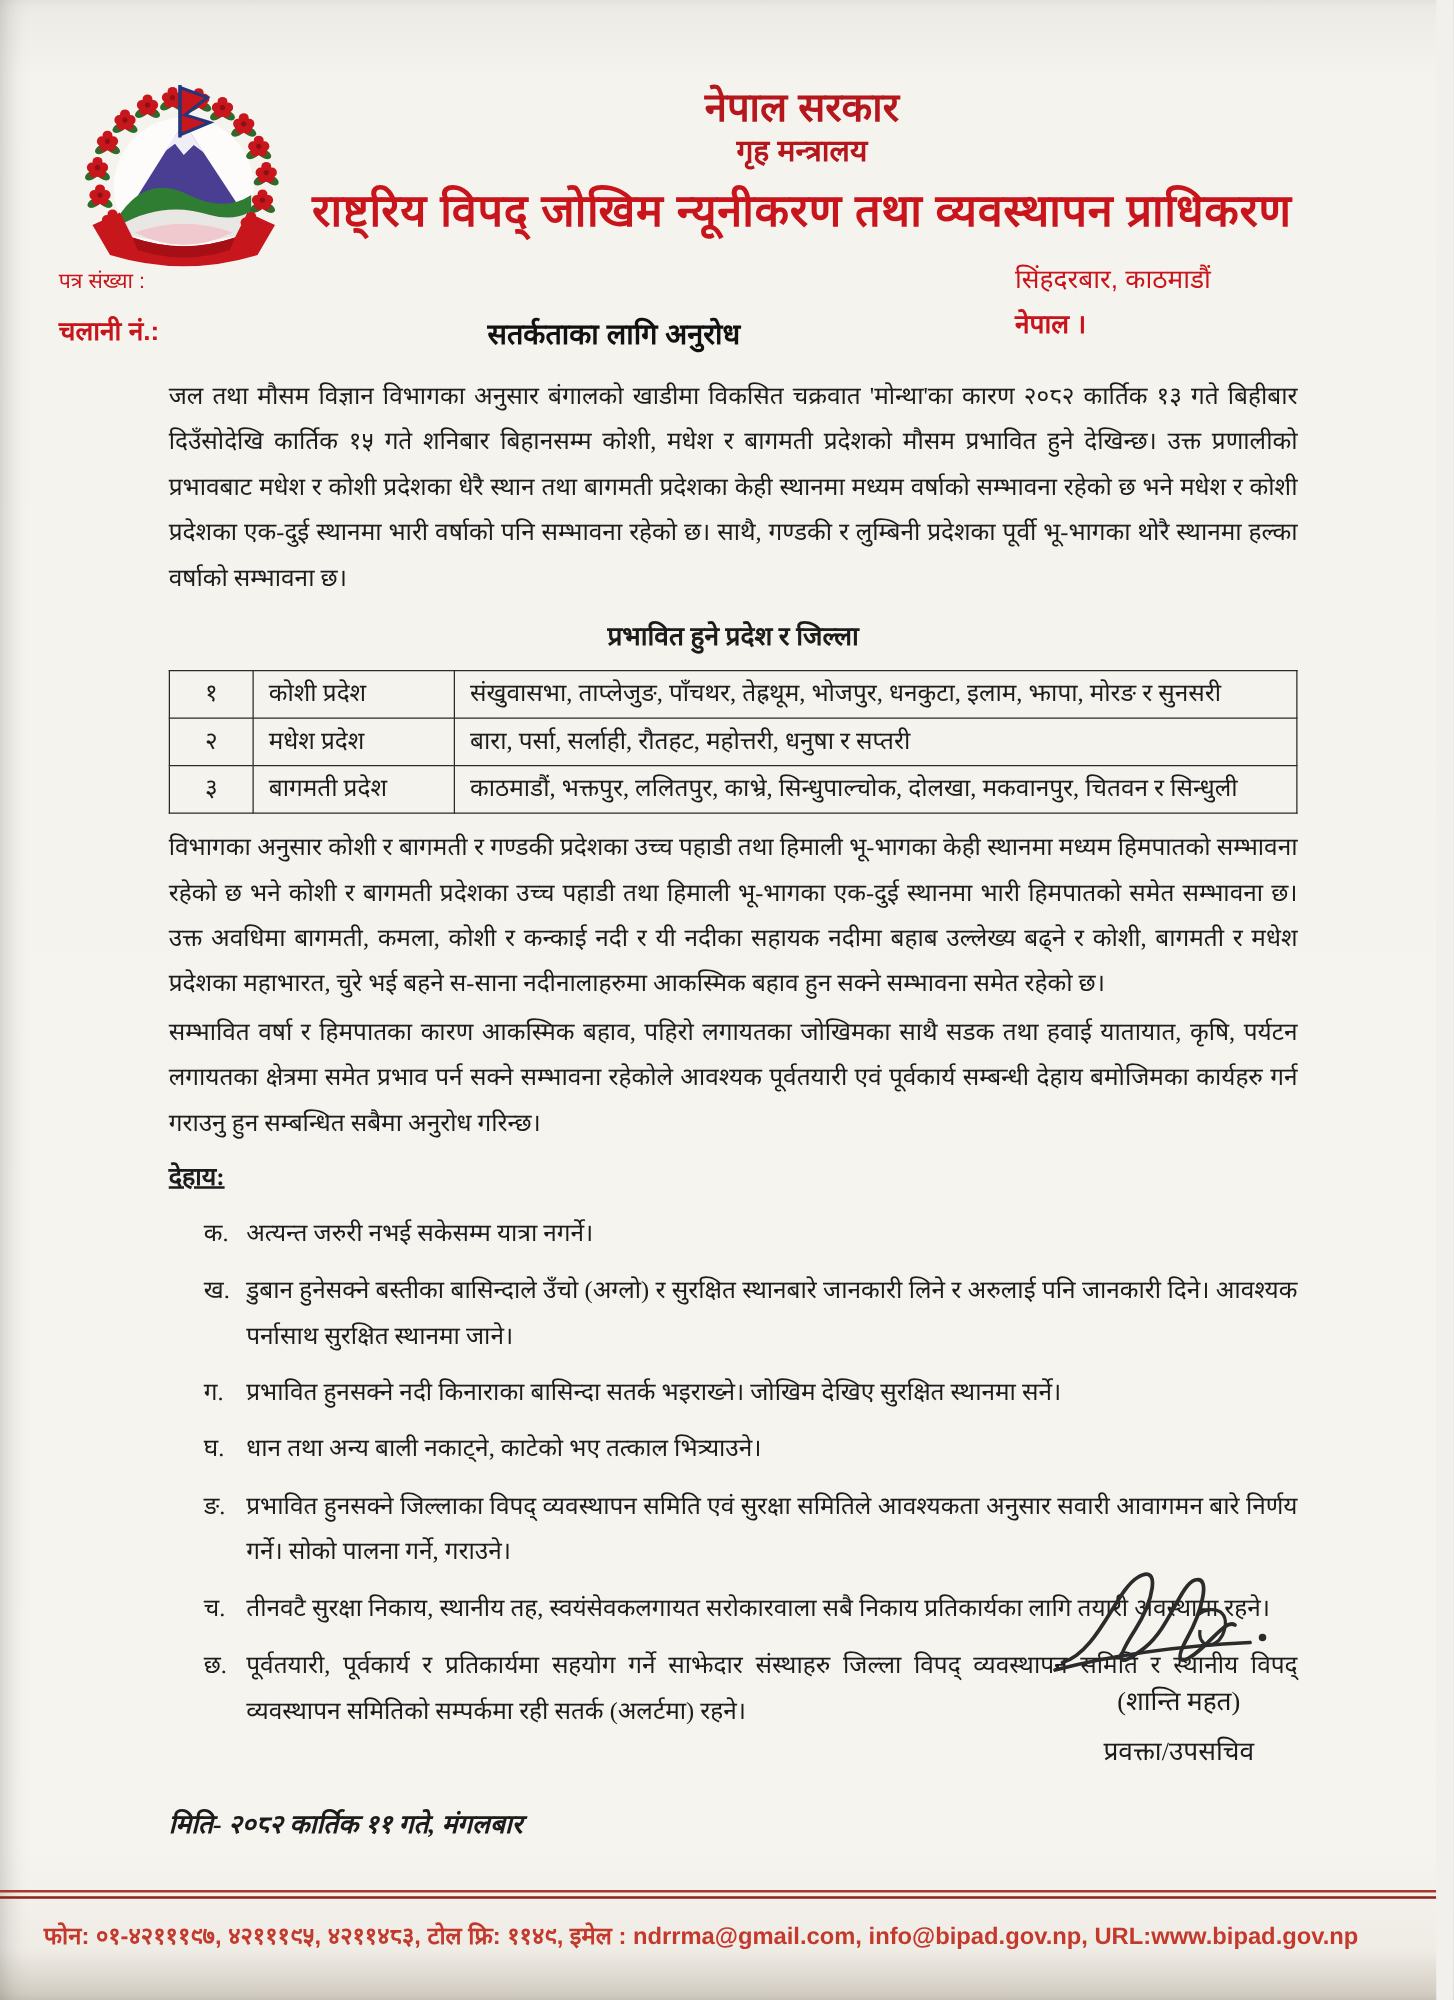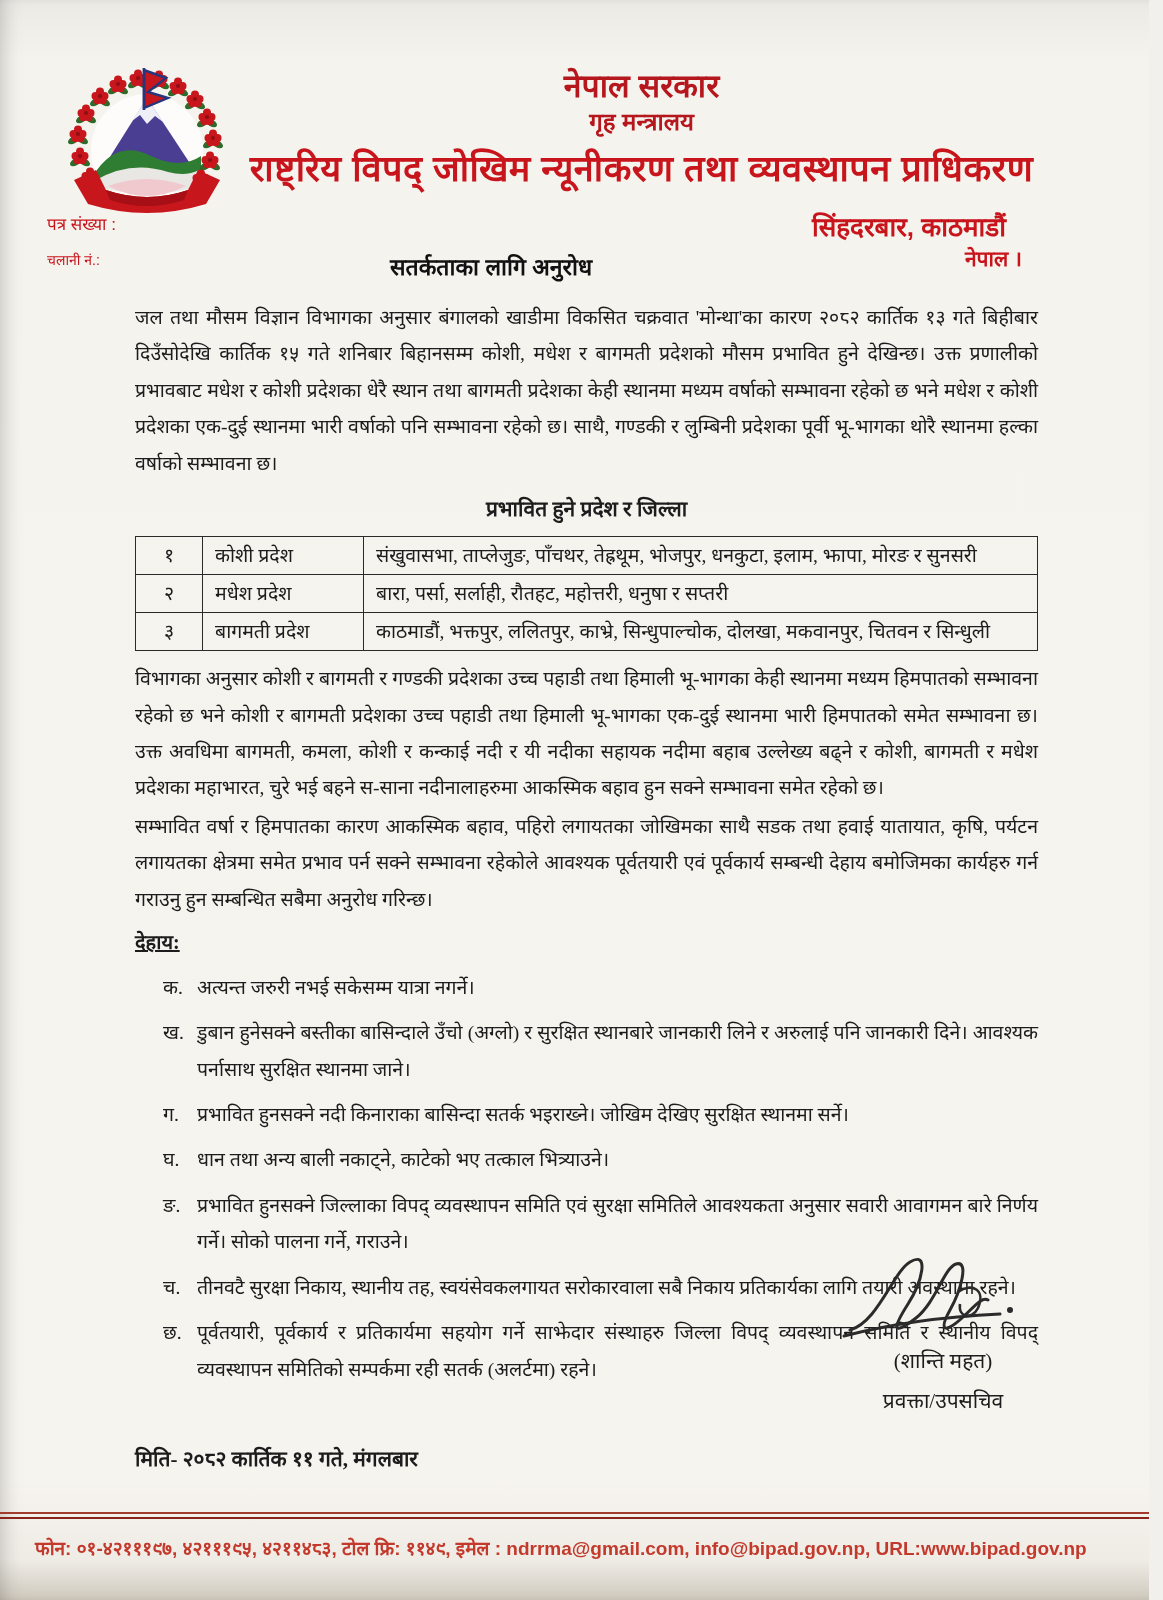--- a/index.html
+++ b/index.html
@@ -16,40 +16,40 @@
   }
   
   .logo{position:absolute;left:56px;top:64px;width:182px;height:152px;}
   .hdr-center{position:absolute;left:120px;right:0;top:66px;text-align:center;
     font-family:"Liberation Sans", sans-serif;}
   .gov-line{font-size:32px;font-weight:bold;color:#b5171d;line-height:1.25;}
   .min-line{font-size:24px;font-weight:bold;color:#b5171d;line-height:1.3;}
   .auth-line{font-size:36px;font-weight:bold;color:#c8151c;line-height:1.2;margin-top:10px;letter-spacing:.5px;}
   .meta{position:absolute;left:0;right:0;top:206px;height:96px;font-family:"Liberation Sans", sans-serif;}
   .refno{position:absolute;left:47px;top:6px;font-size:17px;font-weight:normal;color:#c8151c;}
-  .dispno{position:absolute;left:47px;top:44px;font-size:14px;font-weight:normal;color:#c8151c;}
-  .addr1{position:absolute;left:812px;top:2px;font-size:26px;font-weight:bold;color:#c8151c;}
-  .addr2{position:absolute;left:812px;top:38px;width:210px;text-align:right;font-size:21px;font-weight:bold;color:#c8151c;}
+  .dispno{position:absolute;left:47px;top:44px;font-size:21px;font-weight:bold;color:#c8151c;}
+  .addr1{position:absolute;left:812px;top:2px;font-size:21px;font-weight:normal;color:#c8151c;}
+  .addr2{position:absolute;left:812px;top:38px;width:210px;text-align:left;font-size:21px;font-weight:bold;color:#c8151c;}
   .subject{position:absolute;left:390px;top:44px;width:380px;text-align:left;
     font-size:23px;font-weight:bold;color:#111;}
   
   .doc-body{position:absolute;left:135px;top:300px;width:903px;font-size:19.5px;line-height:1.87;text-align:justify;}
   .doc-body p{margin:0 0 2px 0;}
   .b{font-weight:normal;}
   .tbl-title{text-align:center;font-weight:bold;font-size:21px;margin:8px 0 6px 0;}
   table.affected{border-collapse:collapse;width:100%;margin:0 0 10px 0;font-size:19.5px;}
   table.affected td{border:1.6px solid #2a2a2a;padding:3px 12px;line-height:1.6;}
   td.sn{width:42px;text-align:center;}
   td.prov{width:136px;white-space:nowrap;}
   .dehaya{font-weight:bold;text-decoration:underline;font-size:20px;margin-top:6px;}
   .dlist{margin-top:8px;}
   .ditem{display:flex;margin:0 0 9px 0;padding-left:28px;}
   .dlabel{flex:0 0 34px;font-weight:normal;}
   .dtext{flex:1;text-align:justify;font-family:Liberation Serif, serif;}
-  .dateline{margin-top:52px;font-size:21px;font-weight:bold;}
+  .dateline{margin-top:52px;font-size:21px;font-weight:bold;font-style:italic;}
   
   .sig{position:absolute;left:828px;top:1252px;width:230px;text-align:center;}
   .sig svg{display:block;margin:0 auto;}
   .sig-name{font-size:21px;margin-top:-6px;}
   .sig-title{font-size:21px;margin-top:12px;}
   
   .footer{position:absolute;left:0;right:14px;top:1512px;font-family:"Liberation Sans", sans-serif;}
   .rule1{height:2px;background:#a33b2c;}
   .rule2{height:2px;background:#8c2318;margin-top:3px;}
   .contact{margin:16px 0 0 35px;font-size:19px;font-weight:bold;color:#c33a2d;}

